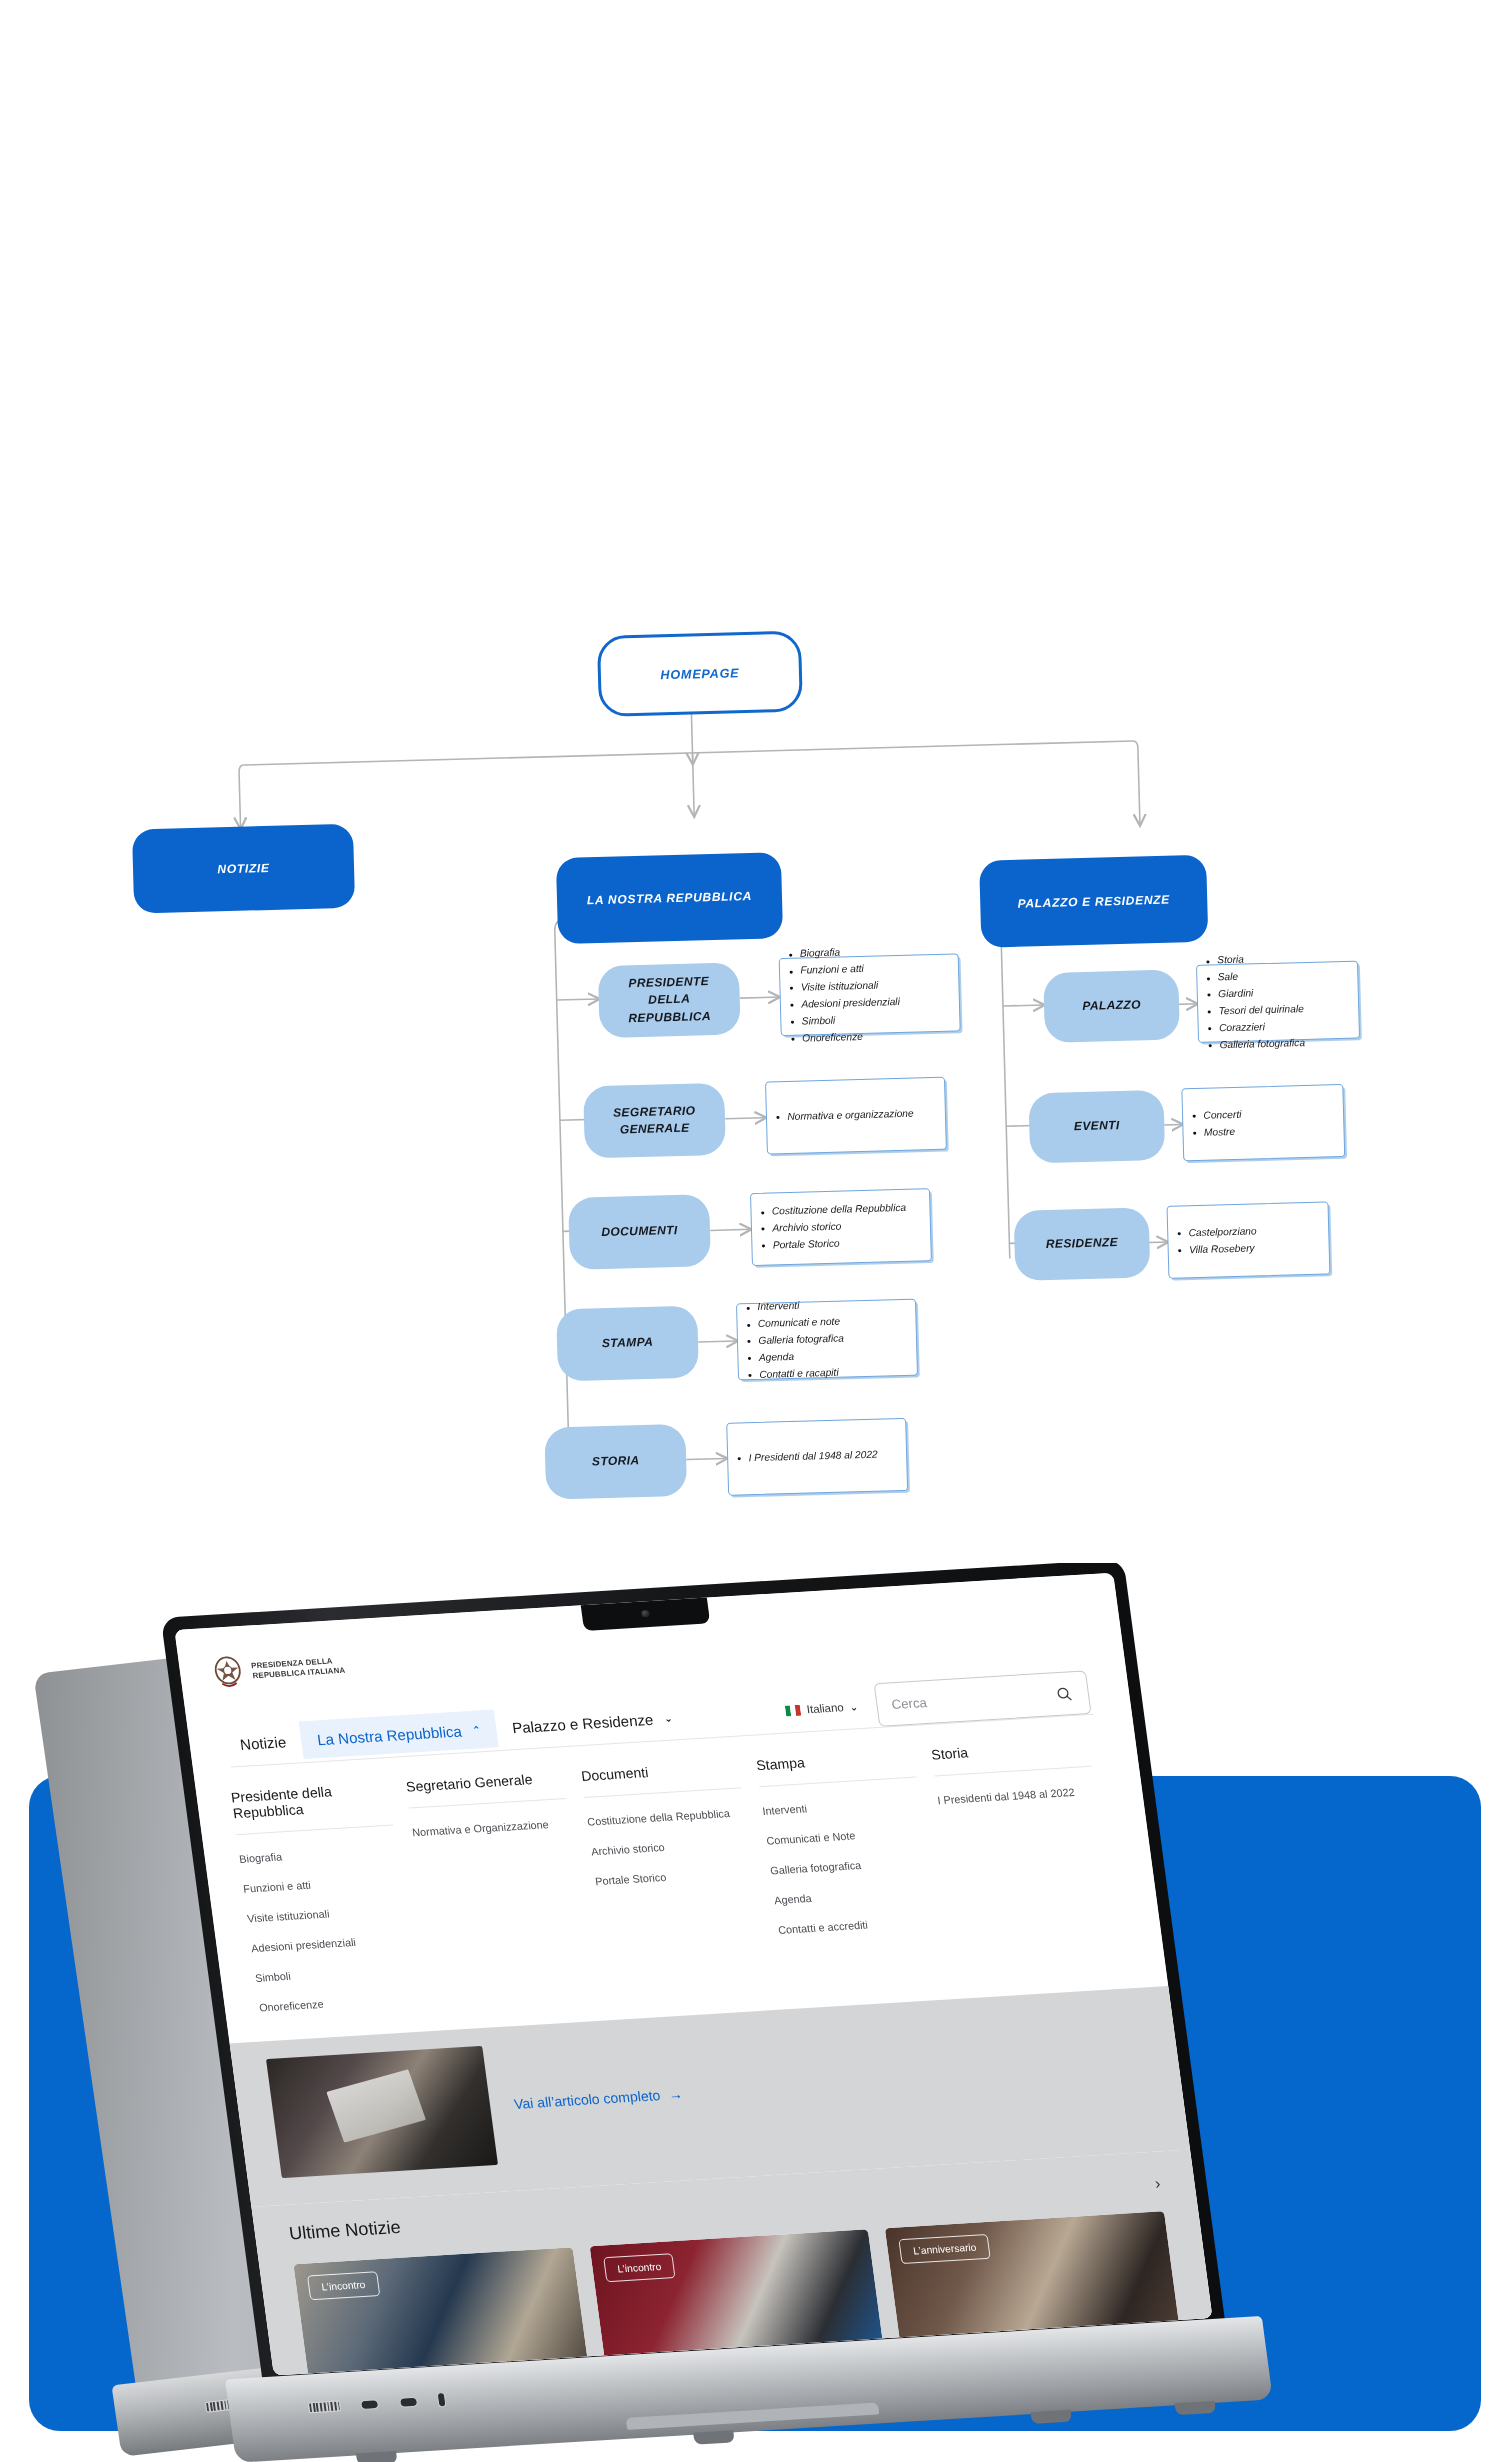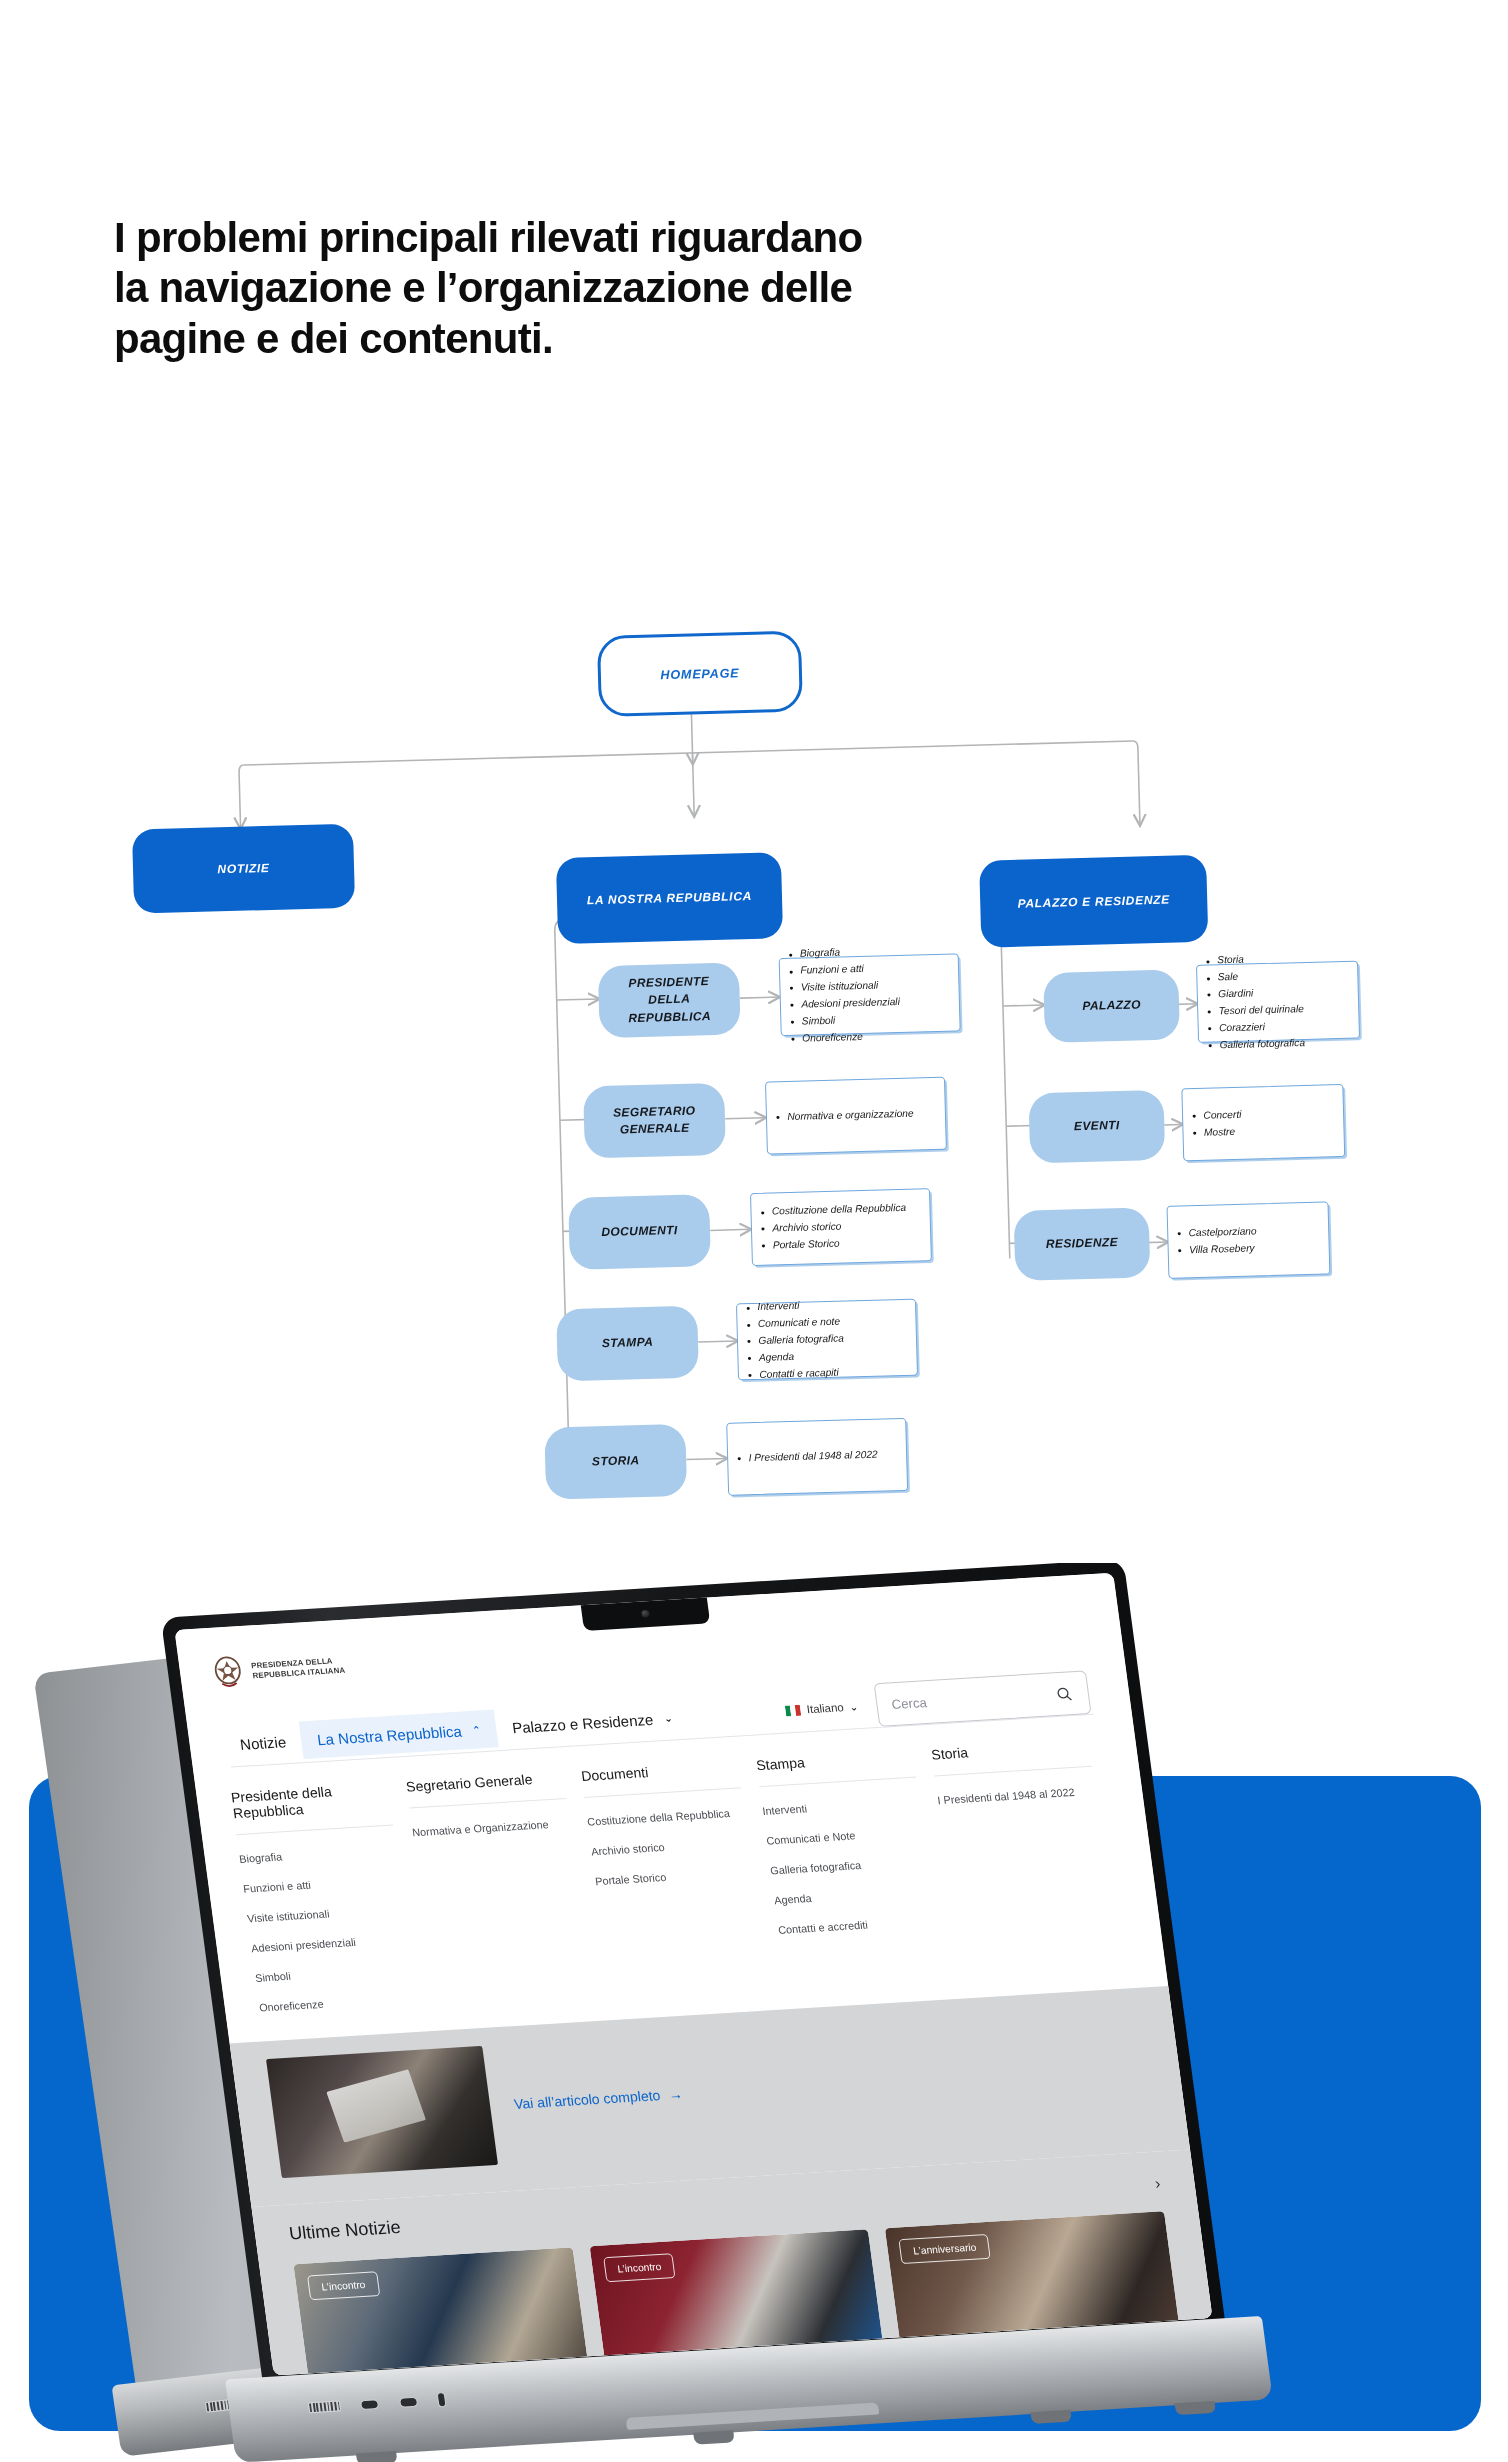--- a/index.html
+++ b/index.html
@@ -184,23 +184,20 @@
     position: absolute; left: 12px; top: 12px; padding: 6px 12px;
     border: 1.2px solid rgba(255,255,255,.85); border-radius: 4.8px;
     color: #fff; font-size: 10.2px;
   }
   .card-cap { font-size: 10.2px; color: #1d1f22; padding: 13.2px 10.8px 18px 10.8px; line-height: 1.4; }
 </style>
 </head>
 <body>
 
 <div id="text-block">
-  <div id="page-heading">I problemi principali rilevati riguardano
-la navigazione e l’organizzazione delle
-pagine e dei contenuti.</div>
 </div>
 
 <div id="diagram-wrap">
   <div id="diagram-inner">
     <svg id="diagram-svg" width="1508" height="962" viewBox="0 0 2509 1600">
       <defs>
         <marker id="ar" markerWidth="9" markerHeight="9" refX="7" refY="4.5" orient="auto">
           <path d="M0,0.6 L7.6,4.5 L0,8.4" fill="none" stroke="#b2b4b6" stroke-width="1.4"></path>
         </marker>
       </defs>

